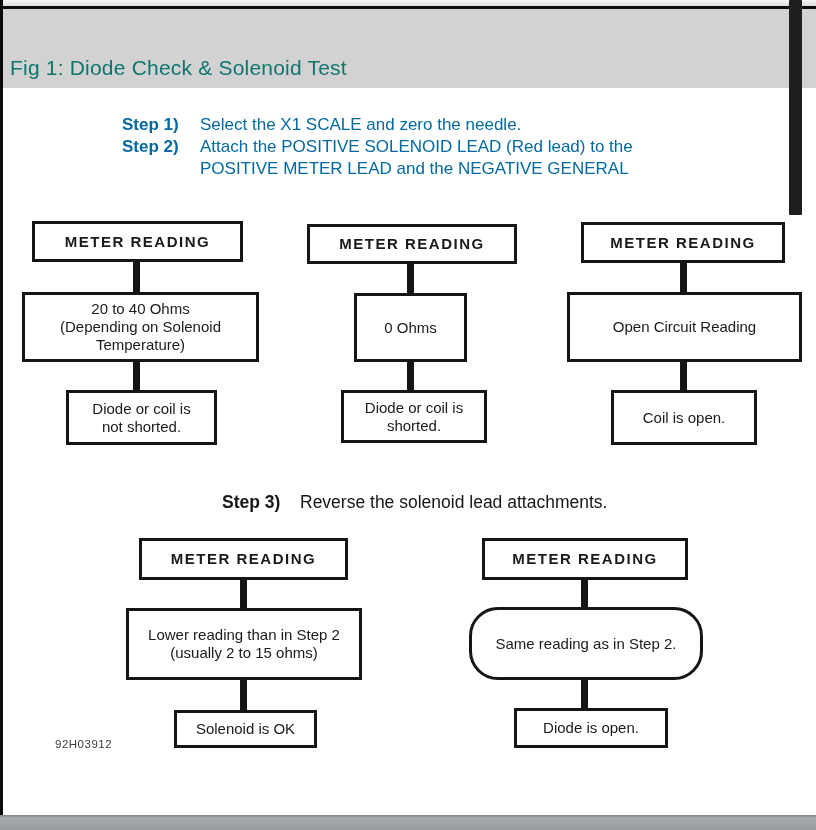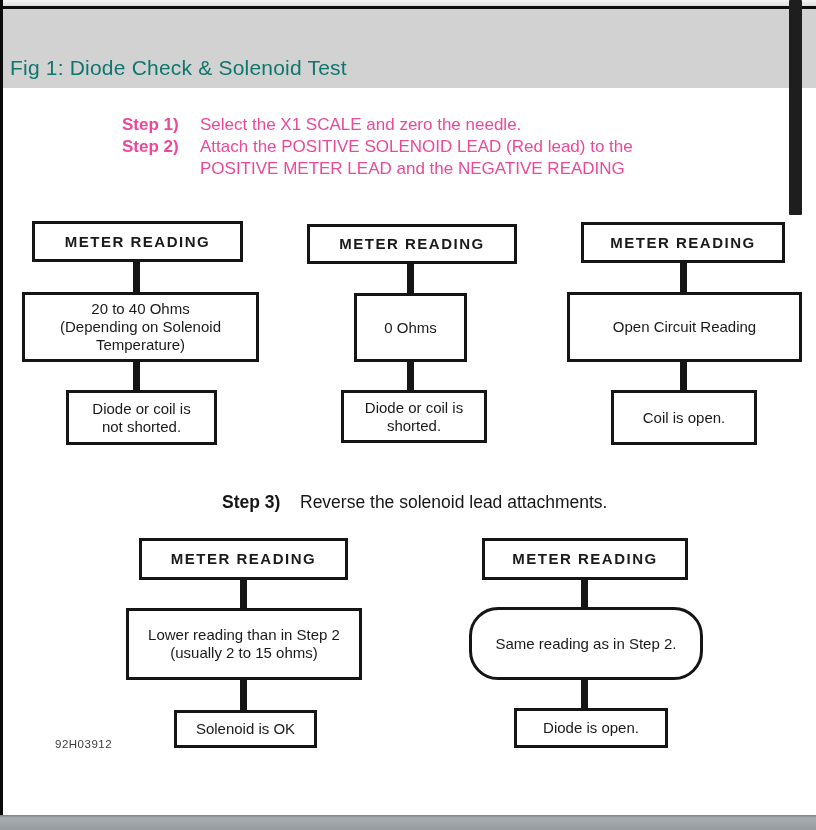--- a/index.html
+++ b/index.html
@@ -21,21 +21,21 @@
   .top-line     { position: absolute; left: 0; top: 6px; width: 816px; height: 3px; background: #0d0d0d; }
   .header-bar   { position: absolute; left: 3px; top: 9px; width: 813px; height: 79px;
                   background: #d2d2d2; display: flex; align-items: flex-end; }
   .header-title { padding: 0 0 8px 7px; font-size: 21px; color: #0f766e; letter-spacing: 0.2px; }
   .scroll-thumb { position: absolute; left: 789px; top: 0; width: 13px; height: 215px;
                   background: #1e1e1e; border-radius: 1px; }
   .bottom-bar   { position: absolute; left: 0; top: 815px; width: 816px; height: 15px;
                   background: linear-gradient(#7d8286 0%, #a7acb0 20%, #979ca0 100%); }
 
   
-  .steps { position: absolute; left: 122px; top: 114px; color: #ec4899; }
+  .steps { position: absolute; left: 122px; top: 114px; color: #0369a1; }
   .step-line { display: flex; line-height: 22px; font-size: 17px; }
   .step-label { width: 78px; font-weight: bold; flex: 0 0 78px; }
   .step3 { position: absolute; left: 222px; top: 491px; display: flex; line-height: 22px;
            font-size: 17.5px; color: #161616; }
   .step3 .step-label { width: 78px; flex: 0 0 78px; }
 
   
   .fbox {
     position: absolute;
     border: 3px solid #151515;
@@ -75,21 +75,21 @@
     <div class="step-line">
       <span class="step-label">Step 1)</span>
       <span>Select the X1 SCALE and zero the needle.</span>
     </div>
     <div class="step-line">
       <span class="step-label">Step 2)</span>
       <span>Attach the POSITIVE SOLENOID LEAD (Red lead) to the</span>
     </div>
     <div class="step-line">
       <span class="step-label"></span>
-      <span>POSITIVE METER LEAD and the NEGATIVE READING</span>
+      <span>POSITIVE METER LEAD and the NEGATIVE GENERAL</span>
     </div>
   </div>
 
   <div class="fbox meter" style="left:32px; top:221px; width:211px; height:41px;">
     <div>METER READING</div>
   </div>
   <div class="conn" style="left:133px; top:262px; height:31px;"></div>
   <div class="fbox" style="left:22px; top:292px; width:237px; height:70px;">
     <div>20 to 40 Ohms</div>
     <div>(Depending on Solenoid</div>

